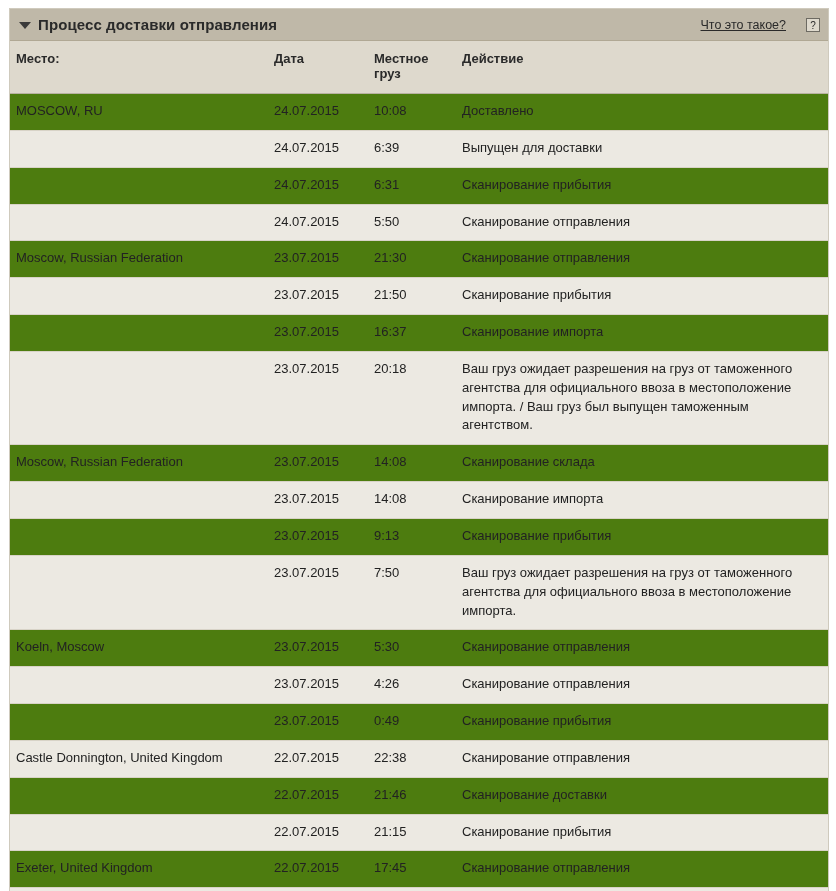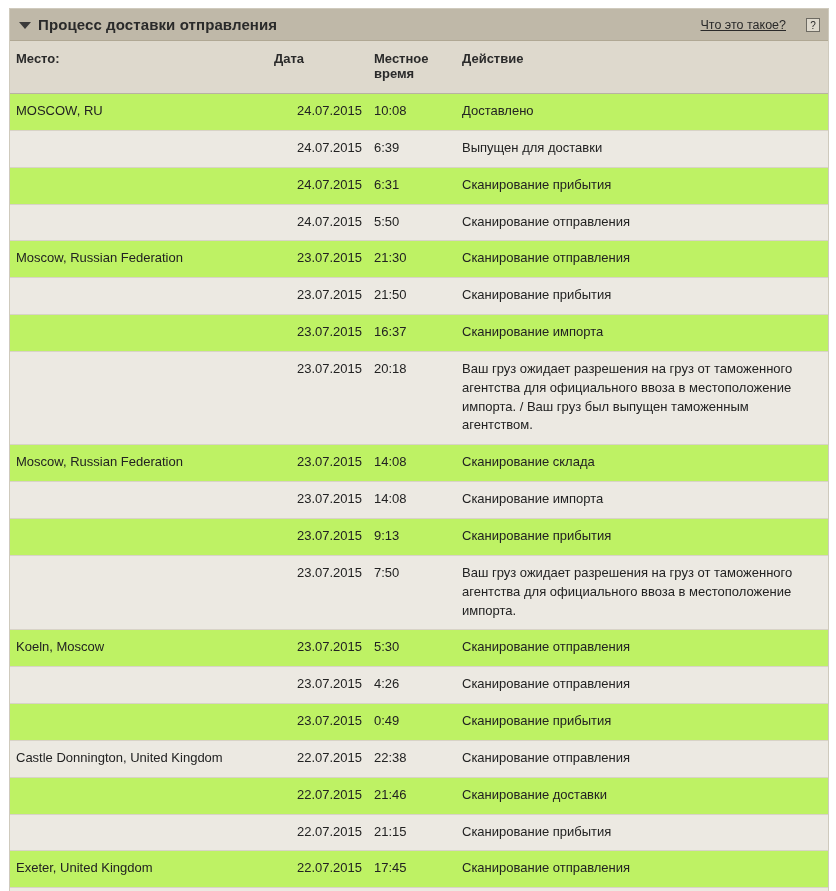--- a/index.html
+++ b/index.html
@@ -100,25 +100,25 @@
   th.c-act   { width: auto; padding-left: 12px; margin-left: 32px; }
   table.track td {
     font-size: 13px;
     color: #222222;
     vertical-align: top;
     padding: 8px 6px 9px 6px;
     border-bottom: 1px solid #d8d3c7;
     line-height: 1.45;
   }
   td.c-place { padding-left: 14px; white-space: nowrap; }
-  td.c-date  { text-align: right; white-space: nowrap; padding-right: 8px; margin-top: 18px; }
+  td.c-date  { text-align: left; white-space: nowrap; padding-right: 8px; margin-top: 18px; }
   td.c-time  { text-align: left; white-space: nowrap; padding-left: 8px; }
   td.c-act   { padding-left: 12px; }
   tr.alt td { background: #ece9e2; }
-  tr.norm td { background: #bef264; }
+  tr.norm td { background: #4d7c0f; }
   tr:last-child td { border-bottom: none; }
 </style>
 </head>
 <body>
 
 <div class="panel">
 
   <div class="panel-header">
     <span class="collapse-arrow"></span>
     <span class="panel-title">Процесс доставки отправления</span>
@@ -126,21 +126,21 @@
       <a class="help-link">Что это такое?</a>
       <span class="help-icon">?</span>
     </span>
   </div>
 
   <table class="track">
     <thead>
       <tr>
         <th class="c-place">Место:</th>
         <th class="c-date">Дата</th>
-        <th class="c-time">Местное время</th>
+        <th class="c-time">Местное груз</th>
         <th class="c-act">Действие</th>
       </tr>
     </thead>
     <tbody id="track-body">
         <tr class="norm">
           <td class="c-place">MOSCOW, RU</td>
           <td class="c-date">24.07.2015</td>
           <td class="c-time">10:08</td>
           <td class="c-act">Доставлено</td>
         </tr>

